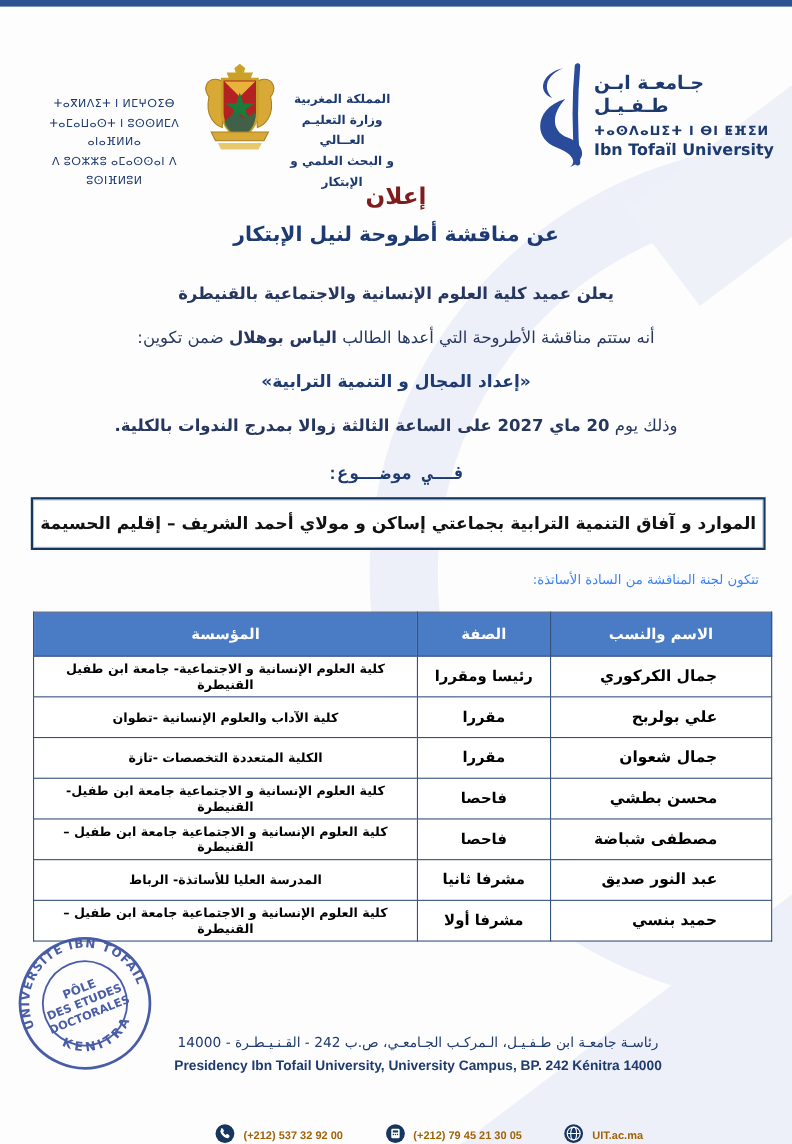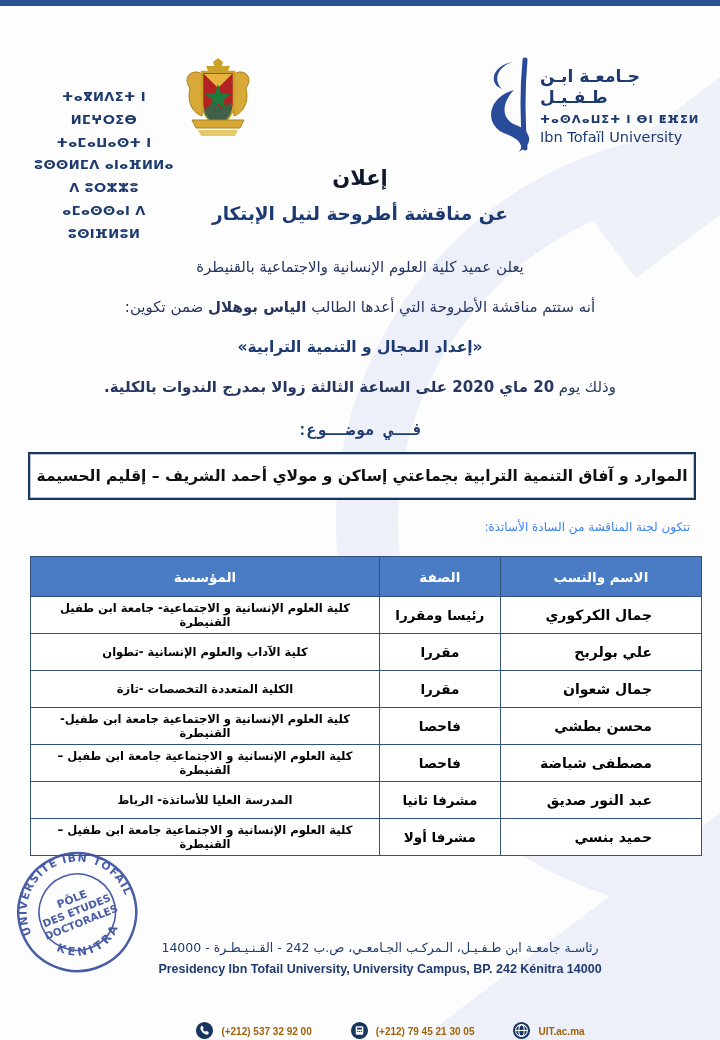--- a/index.html
+++ b/index.html
@@ -27,43 +27,43 @@
     width:230px;height:110px;background:#eff1f9;
     right:-90px;top:110px;
     transform:rotate(-37deg);
   }
   .content{position:absolute;inset:0;z-index:1;}
   
   .topbar{position:absolute;left:0;top:0;width:720px;height:6px;background:#2c5391;}
   
   .tifinagh-block{
     position:absolute;left:34px;top:86px;width:140px;
-    color:#1d3a6e;font-weight:bold;font-size:13px;line-height:1.75;
+    color:#1d3a6e;font-weight:normal;font-size:10px;line-height:1.75;
     text-align:center;letter-spacing:.4px;
   }
   .coat{position:absolute;left:180px;top:58px;}
   .ministry-ar{
     position:absolute;left:256px;top:82px;width:110px;
     color:#1d3a6e;font-weight:bold;font-size:11px;line-height:1.7;
     text-align:center;direction:rtl;
   }
   .uni-logo{position:absolute;left:468px;top:56px;}
   .uni-text{
     position:absolute;left:540px;top:66px;width:170px;
     color:#1d3a6e;text-align:left;line-height:1.25;
   }
   .uni-ar{font-size:17px;font-weight:bold;direction:rtl;text-align:left;}
   .uni-tif{font-size:11.5px;font-weight:bold;letter-spacing:1px;margin-top:3px;}
-  .uni-en{font-size:14.5px;font-weight:normal;margin-top:2px;}
+  .uni-en{font-size:14.5px;font-weight:bold;margin-top:2px;}
   
   .center-line{position:absolute;left:40px;width:640px;text-align:center;direction:rtl;}
-  .t-title{top:166px;font-size:21px;font-weight:bold;color:#0f172a;}
+  .t-title{top:166px;font-size:21px;font-weight:bold;color:#7f1d1d;}
   .t-sub{top:203px;font-size:18.5px;font-weight:bold;color:#1d3a73;}
   .t-p{color:#26365f;font-size:15px;}
-  .t-p1{top:258px;}
+  .t-p1{top:258px;font-weight:bold;}
   .t-p2{top:298px;}
   .t-form{top:338px;font-weight:bold;font-size:15.5px;color:#1d3a73;}
   .t-date{top:378px;color:#26365f;}
   .t-subjlabel{top:420px;font-weight:bold;font-size:16px;color:#1d3a73;letter-spacing:.5px;font-family:Liberation Mono, monospace;}
   .bold{font-weight:bold;}
   .subject-box{
     position:absolute;left:28px;top:452px;width:664px;height:44px;
     border:2.5px solid #17365d;background:#ffffff;
     display:flex;align-items:center;justify-content:center;
     font-weight:bold;font-size:15.5px;color:#111;direction:rtl;
@@ -134,20 +134,25 @@
         <path d="M66 30 C72 22 68 14 60 14 c-6 0 -8 5 -8 10 l2 34 c6 -2 16 -10 12 -28z" fill="#d8a937" stroke="#a8811e" stroke-width="1"></path>
         <path d="M22 14 h32 v30 c0 12 -8 20 -16 24 c-8 -4 -16 -12 -16 -24 z" fill="#b22222" stroke="#c9a227" stroke-width="2.5"></path>
         <path d="M24 16 h28 l-14 14 z" fill="#e8b33b"></path>
         <path d="M38 26 l3.2 9.8 h10.3 l-8.3 6 3.2 9.8 -8.4 -6 -8.4 6 3.2 -9.8 -8.3 -6 h10.3z" fill="#1c7a3a"></path>
         <path d="M24 52 l10 -8 8 6 10 -6 v4 c0 10 -7 16 -14 20 c-7 -4 -14 -10 -14 -16z" fill="#2e6b4f" opacity=".85"></path>
         <path d="M12 62 h52 l-4 8 h-44 z" fill="#d8a937" stroke="#a8811e" stroke-width="1"></path>
         <path d="M18 72 h40 l-3 6 h-34 z" fill="#e8c86a"></path>
       </svg>
     </div>
 
+    <div class="ministry-ar">
+      <div>المملكة المغربية</div>
+      <div>وزارة التعليـم العــالي</div>
+      <div>و البحث العلمي و الإبتكار</div>
+    </div>
 
     <div class="uni-logo">
       <svg width="64" height="96" viewBox="0 0 64 96">
         <path d="M57 4 q-4 44 0 88" stroke="#2a4b9a" stroke-width="5" fill="none" stroke-linecap="round"></path>
         <path d="M44 6 C 24 10 20 28 34 33 C 25 24 29 12 44 6 Z" fill="#2a4b9a"></path>
         <path d="M46 34 C 18 42 16 70 38 78 C 54 84 56 92 50 96 C 68 88 62 74 48 69 C 32 63 34 46 46 34 Z" fill="#2a4b9a"></path>
       </svg>
     </div>
     <div class="uni-text">
       <div class="uni-ar">جـامعـة ابـن طـفـيـل</div>
@@ -157,21 +162,21 @@
 
     <div class="center-line t-title">إعلان</div>
     <div class="center-line t-sub">عن مناقشة أطروحة لنيل الإبتكار</div>
 
     <div class="center-line t-p t-p1">يعلن عميد كلية العلوم الإنسانية والاجتماعية  بالقنيطرة</div>
 
     <div class="center-line t-p t-p2"><span>أنه ستتم مناقشة الأطروحة التي أعدها الطالب </span><span class="bold">الياس بوهلال</span><span> ضمن تكوين:</span></div>
 
     <div class="center-line t-form">«إعداد المجال و التنمية الترابية»</div>
 
-    <div class="center-line t-p t-date"><span>وذلك يوم </span><span class="bold">20 ماي 2020 على الساعة الثالثة زوالا بمدرج  الندوات بالكلية.</span></div>
+    <div class="center-line t-p t-date"><span>وذلك يوم </span><span class="bold">20 ماي 2027 على الساعة الثالثة زوالا بمدرج  الندوات بالكلية.</span></div>
 
     <div class="center-line t-subjlabel">فــي موضــوع:</div>
 
     <div class="subject-box">
       <span>الموارد و آفاق التنمية الترابية بجماعتي إساكن و مولاي أحمد الشريف – إقليم الحسيمة</span>
     </div>
 
     <div class="committee-intro">تتكون لجنة المناقشة من السادة الأساتذة:</div>
 
     <table class="committee">

